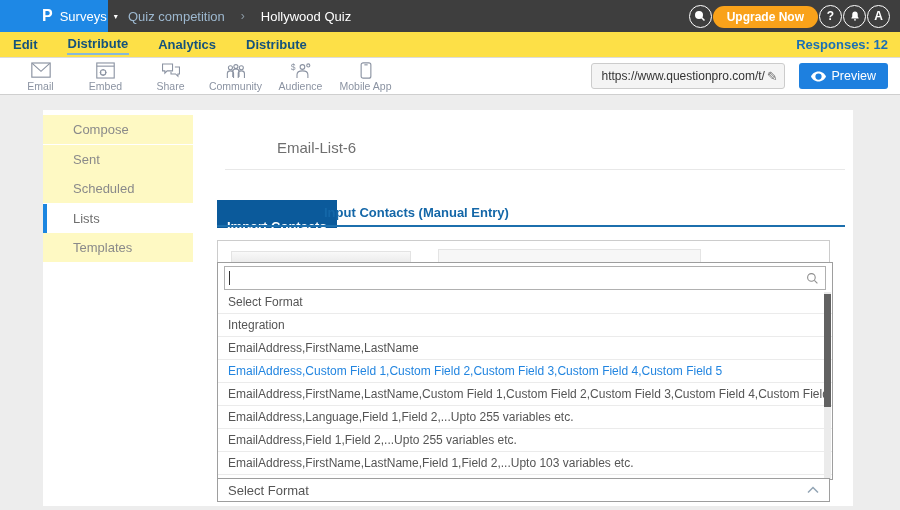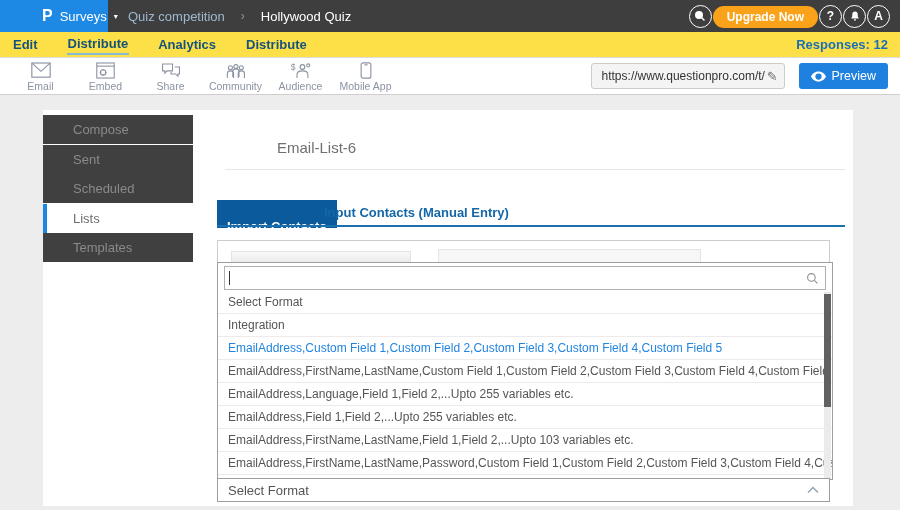--- a/index.html
+++ b/index.html
@@ -44,21 +44,21 @@
   .urlbox{width:194px;height:26px;background:#f4f4f4;border:1px solid #ccc;border-radius:3px;
           display:flex;align-items:center;padding:0 6px 0 8px;}
   .urlbox input{flex:1;min-width:0;border:none;background:transparent;font-family:"Liberation Sans",sans-serif;
           font-size:12px;color:#333;outline:none;}
   .pencil{color:#6d6d6d;font-size:13px;cursor:pointer;}
   .preview-btn{height:26px;background:#1e80df;border-radius:3px;color:#fff;font-size:12.5px;
           display:flex;align-items:center;gap:6px;padding:0 12px;cursor:pointer;}
 
   
   .card{position:absolute;left:43px;top:110px;width:810px;height:396px;background:#fff;}
-  .side-item{position:absolute;left:0;width:150px;height:29px;background:#404040;color:#8a8a8a;
+  .side-item{position:absolute;left:0;width:150px;height:29px;background:#fef9c3;color:#8a8a8a;
              font-size:13px;display:flex;align-items:center;padding-left:30px;cursor:pointer;}
   .side-item.active{background:#fff;color:#6f6f6f;border-left:4px solid #1c86e0;padding-left:26px;}
 
   
   .page-title{position:absolute;left:277px;top:139px;font-size:15px;color:#6f6f6f;}
   .title-divider{position:absolute;left:225px;top:169px;width:620px;height:1px;background:#e8e8e8;}
   .tab-active{position:absolute;left:217px;top:200px;height:25px;line-height:25px;background:#0b5a9b;
               color:#fff;font-size:13px;font-weight:bold;padding:14px 10px;cursor:pointer;}
   .tab-inactive{position:absolute;left:318px;top:200px;height:25px;line-height:25px;color:#1467a8;
               font-size:13px;font-weight:bold;padding:0 6px;cursor:pointer;}
@@ -242,20 +242,21 @@
     <div class="dd-search">
       <input type="text" value="" style="">
       <svg width="13" height="13" viewBox="0 0 24 24" fill="none" stroke="#8d8d8d" stroke-width="2">
           <circle cx="10" cy="10" r="7"></circle>
           <line x1="15.5" y1="15.5" x2="21" y2="21"></line>
         </svg>
     </div>
     <div class="dd-list">
       <div class="dd-item">Select Format</div>
       <div class="dd-item">Integration</div>
+      <div class="dd-item">EmailAddress,FirstName,LastName</div>
       <div class="dd-item hl">EmailAddress,Custom Field 1,Custom Field 2,Custom Field 3,Custom Field 4,Custom Field 5</div>
       <div class="dd-item">EmailAddress,FirstName,LastName,Custom Field 1,Custom Field 2,Custom Field 3,Custom Field 4,Custom Field 5</div>
       <div class="dd-item">EmailAddress,Language,Field 1,Field 2,...Upto 255 variables etc.</div>
       <div class="dd-item">EmailAddress,Field 1,Field 2,...Upto 255 variables etc.</div>
       <div class="dd-item">EmailAddress,FirstName,LastName,Field 1,Field 2,...Upto 103 variables etc.</div>
       <div class="dd-item">EmailAddress,FirstName,LastName,Password,Custom Field 1,Custom Field 2,Custom Field 3,Custom Field 4,Custom Field 5</div>
     </div>
     <div class="dd-track">
       <div class="dd-thumb"></div>
     </div>

